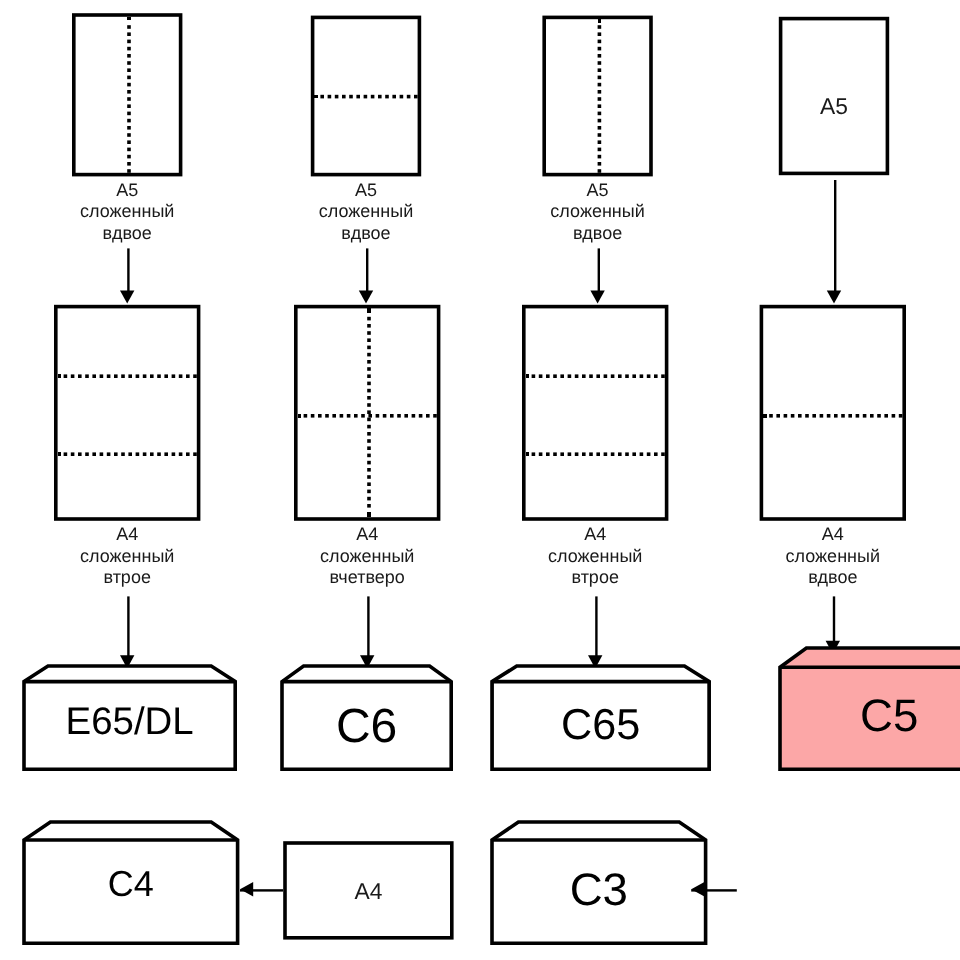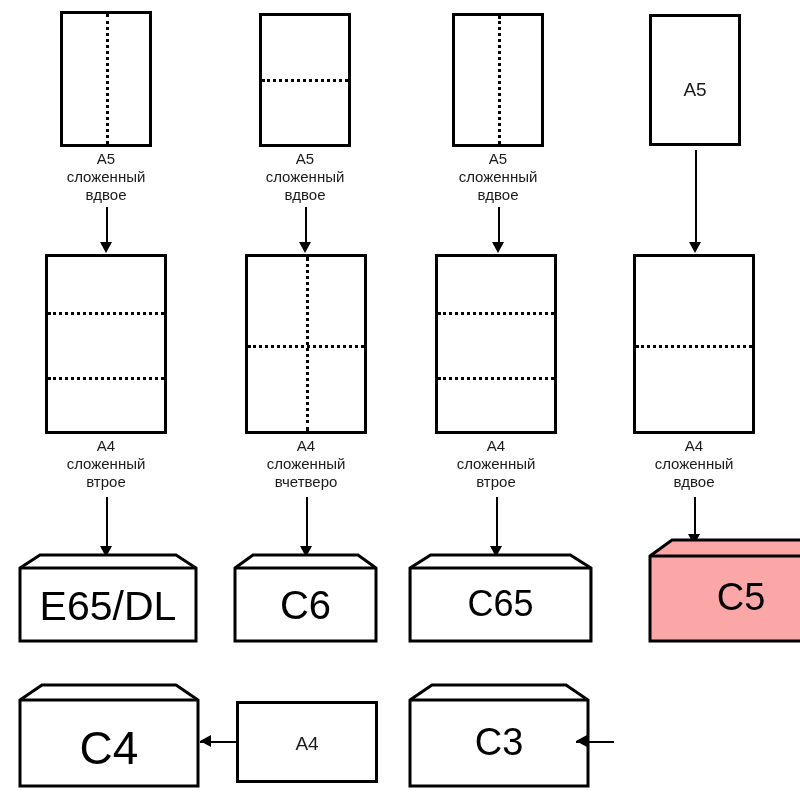--- a/index.html
+++ b/index.html
@@ -188,21 +188,21 @@
   <div class="arrow-down" style="left:694px;top:497px;height:48px;">
     <div class="shaft" style="height:38px;"></div>
     <div class="head" style="top:37px;"></div>
   </div>
 
   <div class="envelope" style="left:18px;top:553px;width:180px;height:90px;">
     <svg viewBox="0 0 180 90" preserveAspectRatio="none">
       <polygon points="2,15 22,2 158,2 178,15 178,88 2,88" fill="#ffffff" stroke="#000000" stroke-width="3" stroke-linejoin="miter"></polygon>
       <line x1="2" y1="15" x2="178" y2="15" stroke="#000000" stroke-width="3"></line>
     </svg>
-    <div class="env-text" style="top:30px;font-size:41px;">E65/DL</div>
+    <div class="env-text" style="top:30px;font-size:32px;">E65/DL</div>
   </div>
 
   <div class="envelope" style="left:233px;top:553px;width:145px;height:90px;">
     <svg viewBox="0 0 145 90" preserveAspectRatio="none">
       <polygon points="2,15 20,2 125,2 143,15 143,88 2,88" fill="#ffffff" stroke="#000000" stroke-width="3" stroke-linejoin="miter"></polygon>
       <line x1="2" y1="15" x2="143" y2="15" stroke="#000000" stroke-width="3"></line>
     </svg>
     <div class="env-text" style="top:30px;font-size:40px;">C6</div>
   </div>
 
@@ -220,21 +220,21 @@
       <line x1="2" y1="18" x2="184" y2="18" stroke="#000000" stroke-width="3"></line>
     </svg>
     <div class="env-text" style="top:38px;font-size:38px;">C5</div>
   </div>
 
   <div class="envelope" style="left:18px;top:683px;width:182px;height:105px;">
     <svg viewBox="0 0 182 105" preserveAspectRatio="none">
       <polygon points="2,17 24,2 158,2 180,17 180,103 2,103" fill="#ffffff" stroke="#000000" stroke-width="3" stroke-linejoin="miter"></polygon>
       <line x1="2" y1="17" x2="180" y2="17" stroke="#000000" stroke-width="3"></line>
     </svg>
-    <div class="env-text" style="top:38px;font-size:46px;">C4</div>
+    <div class="env-text" style="top:38px;font-size:30px;">C4</div>
   </div>
 
   <div class="arrow-left" style="left:200px;top:741px;width:36px;">
     <div class="shaft" style="width:36px;"></div>
     <div class="head" style="left:0px;"></div>
   </div>
 
   <div class="paper" style="left:236px;top:701px;width:142px;height:82px;">
     <div class="paper-label-inside" style="top:29px;">A4</div>
   </div>

